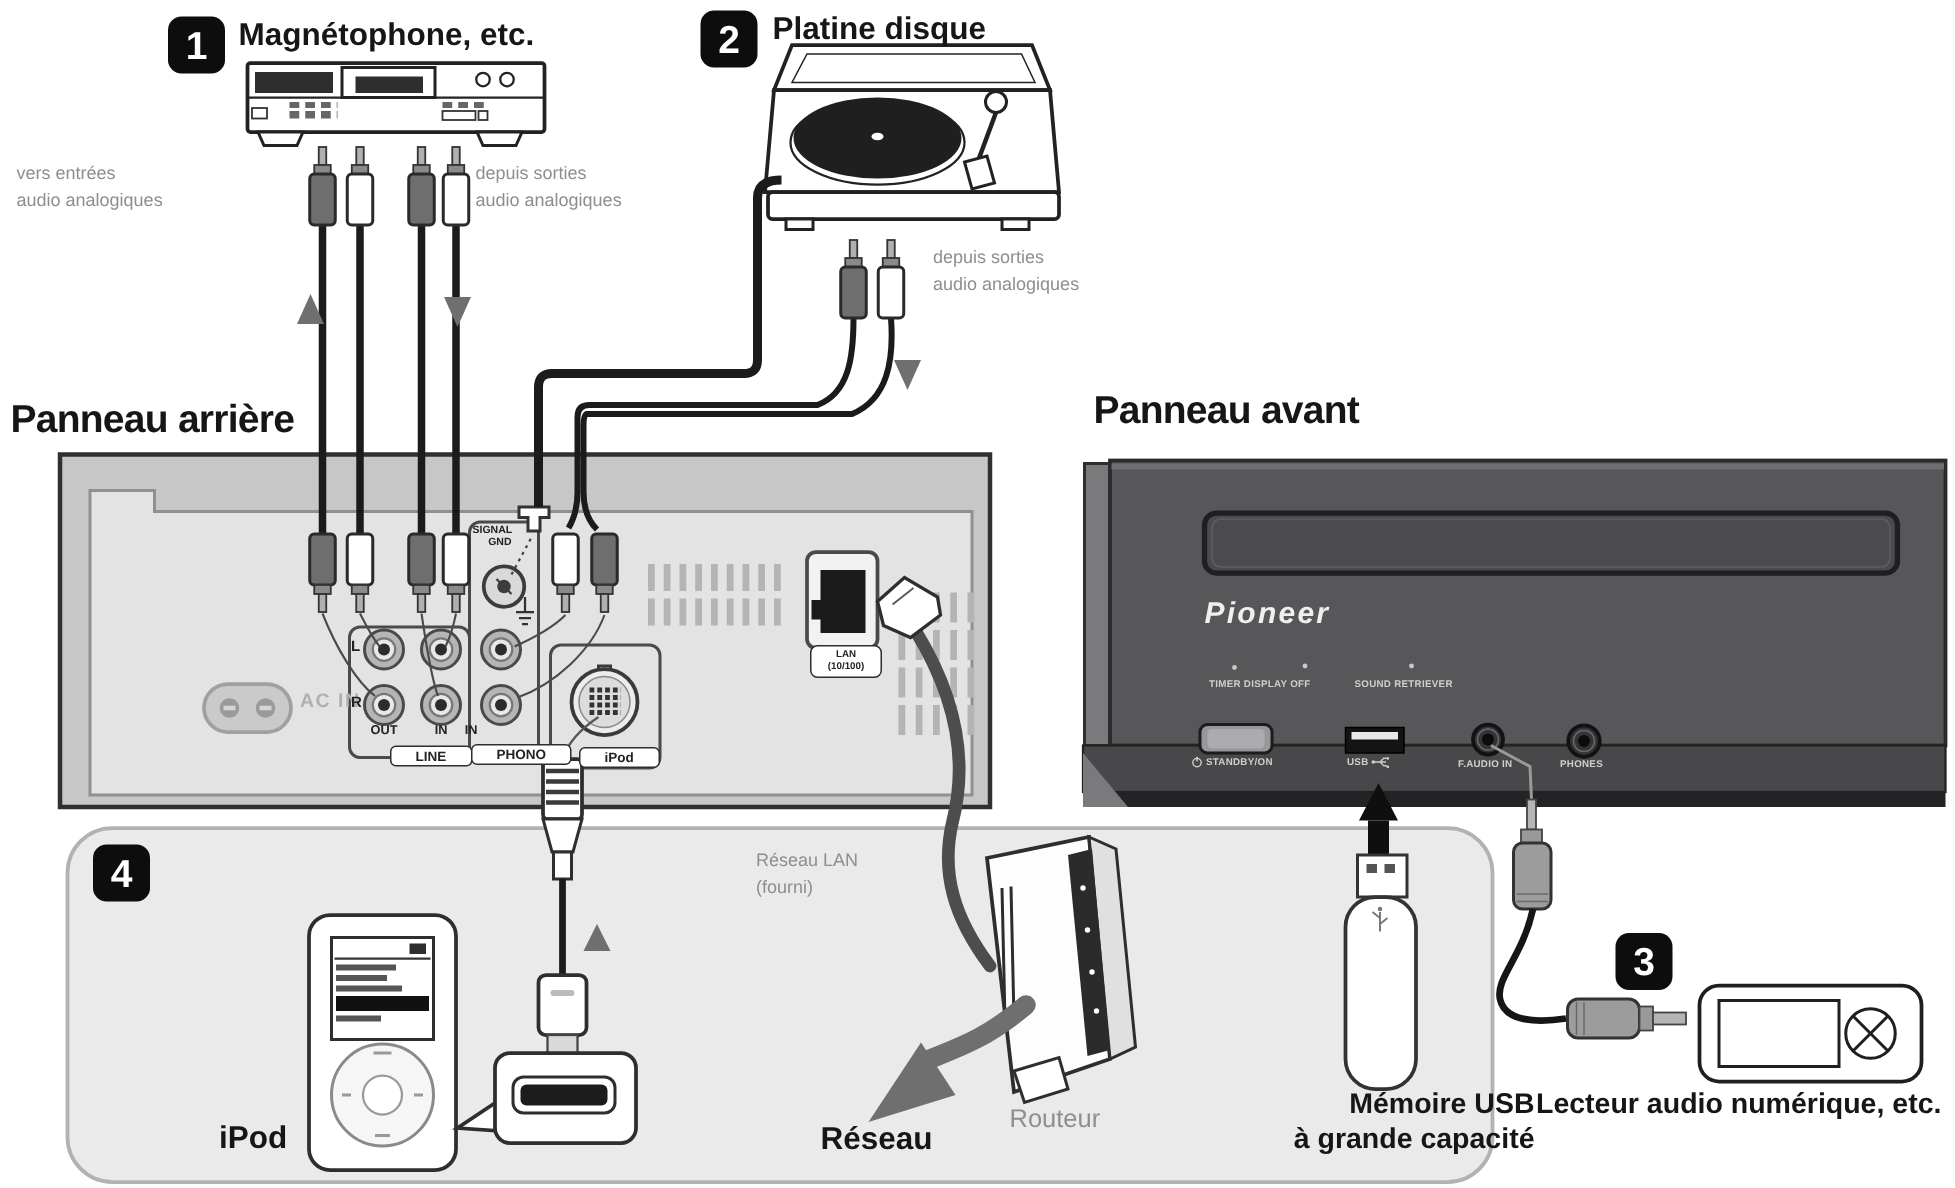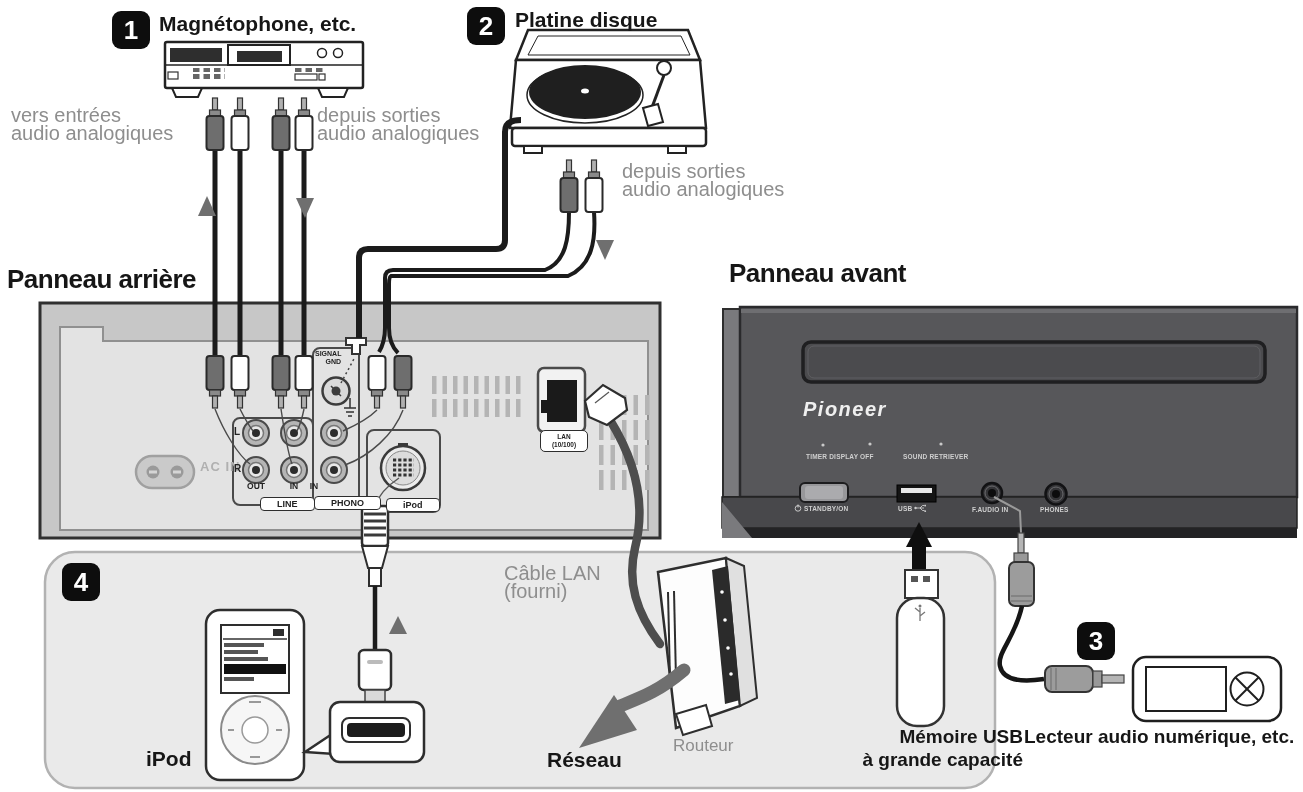--- a/index.html
+++ b/index.html
@@ -5,21 +5,21 @@
   html,body{margin:0;padding:0;background:#fff;}
   #canvas{position:relative;width:1303px;height:792px;background:#fff;overflow:hidden;
           font-family:"Liberation Sans",sans-serif;color:#1c1c1c;}
   #art{position:absolute;left:0;top:0;}
   .abs{position:absolute;white-space:nowrap;}
   .ml{white-space:pre-line;}
   .badge{position:absolute;width:38px;height:38px;background:#0d0d0d;border-radius:9px;
          color:#fff;font-weight:bold;font-size:26px;display:flex;align-items:center;justify-content:center;}
   .h1{font-size:26px;font-weight:bold;color:#161616;letter-spacing:-0.5px;}
   .t1{font-size:21px;font-weight:bold;color:#161616;}
-  .gl{font-size:20px;color:#8e8e8e;line-height:18px;}
+  .gl{font-size:12px;color:#8e8e8e;line-height:18px;}
   .bl{font-size:20px;font-weight:bold;color:#161616;}
   .tag{position:absolute;background:#fff;border:1.5px solid #2e2e2e;border-radius:4px;
        font-size:9px;font-weight:bold;line-height:12px;padding:0 16px;color:#222;}
   .tag-lan{font-size:6.5px;line-height:8px;text-align:center;padding:2px 3px;border-radius:5px;}
   .rp-small{font-size:8.5px;font-weight:bold;color:#222;text-align:center;}
   .rp-lr{font-size:10px;font-weight:bold;color:#222;}
   .sgnd{font-size:7px;font-weight:bold;line-height:8px;color:#222;}
   .acin{font-size:13px;font-weight:bold;color:#b0b0b0;letter-spacing:1px;}
   .fp{font-size:6.5px;font-weight:bold;color:#cfcfcf;letter-spacing:0.2px;display:flex;align-items:center;gap:2px;}
   .brand{font-size:20px;font-weight:bold;font-style:italic;color:#efefef;letter-spacing:1.5px;}
@@ -385,21 +385,21 @@
         <rect x="10.4" y="0.8" width="1.6" height="1.6" fill="#ccc"></rect>
         <circle cx="11.2" cy="7.2" r="0.9" fill="#ccc"></circle>
       </svg>
 </div>
 <div class="abs fp" style="left:972px;top:506px;">F.AUDIO IN</div>
 <div class="abs fp" style="left:1040px;top:506px;">PHONES</div>
 
 <div class="badge" style="left:62px;top:563px;">4</div>
 <div class="abs bl" style="left:146px;top:747px;font-size:21px;">iPod</div>
 
-<div class="abs gl ml" style="left:504px;top:564px;">Câble LAN
+<div class="abs gl ml" style="left:504px;top:564px;">Réseau LAN
 (fourni)</div>
 <div class="abs gl" style="left:673px;top:737px;font-size:17px;">Routeur</div>
 <div class="abs bl" style="left:547px;top:748px;font-size:21px;">Réseau</div>
 
 <div class="abs bl ml ctr" style="left:823px;top:725px;width:200px;font-size:19px;line-height:23px;">Mémoire USB
 à grande capacité</div>
 
 <div class="badge" style="left:1077px;top:622px;">3</div>
 <div class="abs bl" style="left:1024px;top:726px;font-size:19px;">Lecteur audio numérique, etc.</div>
 

